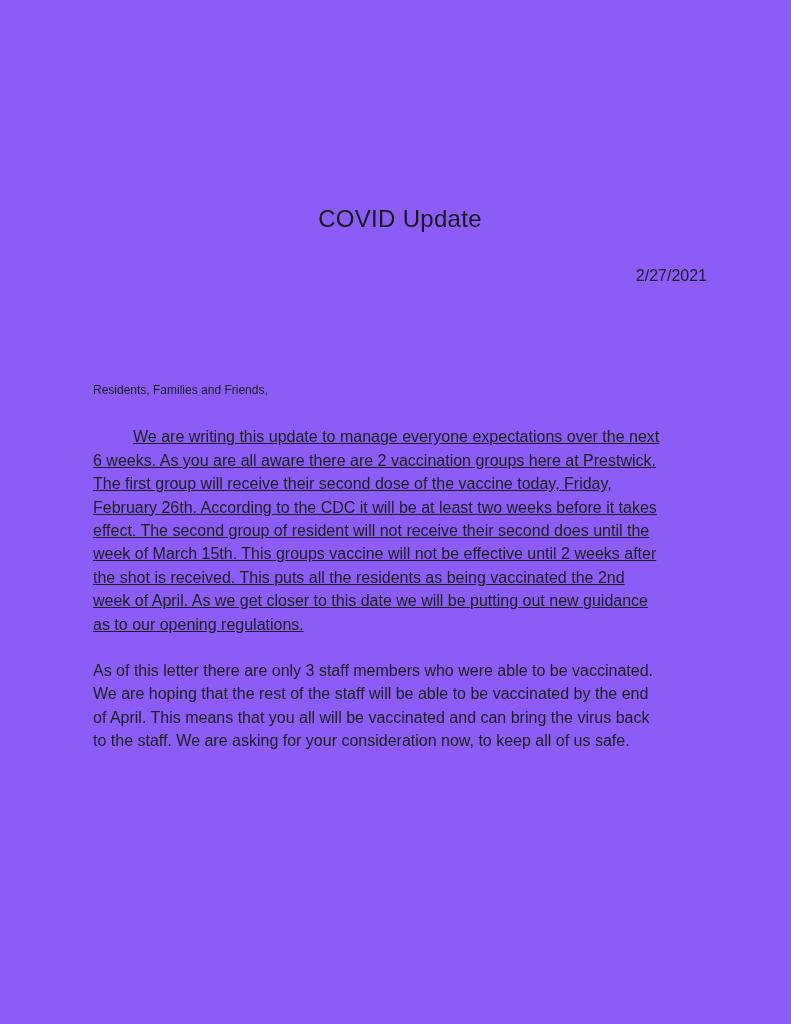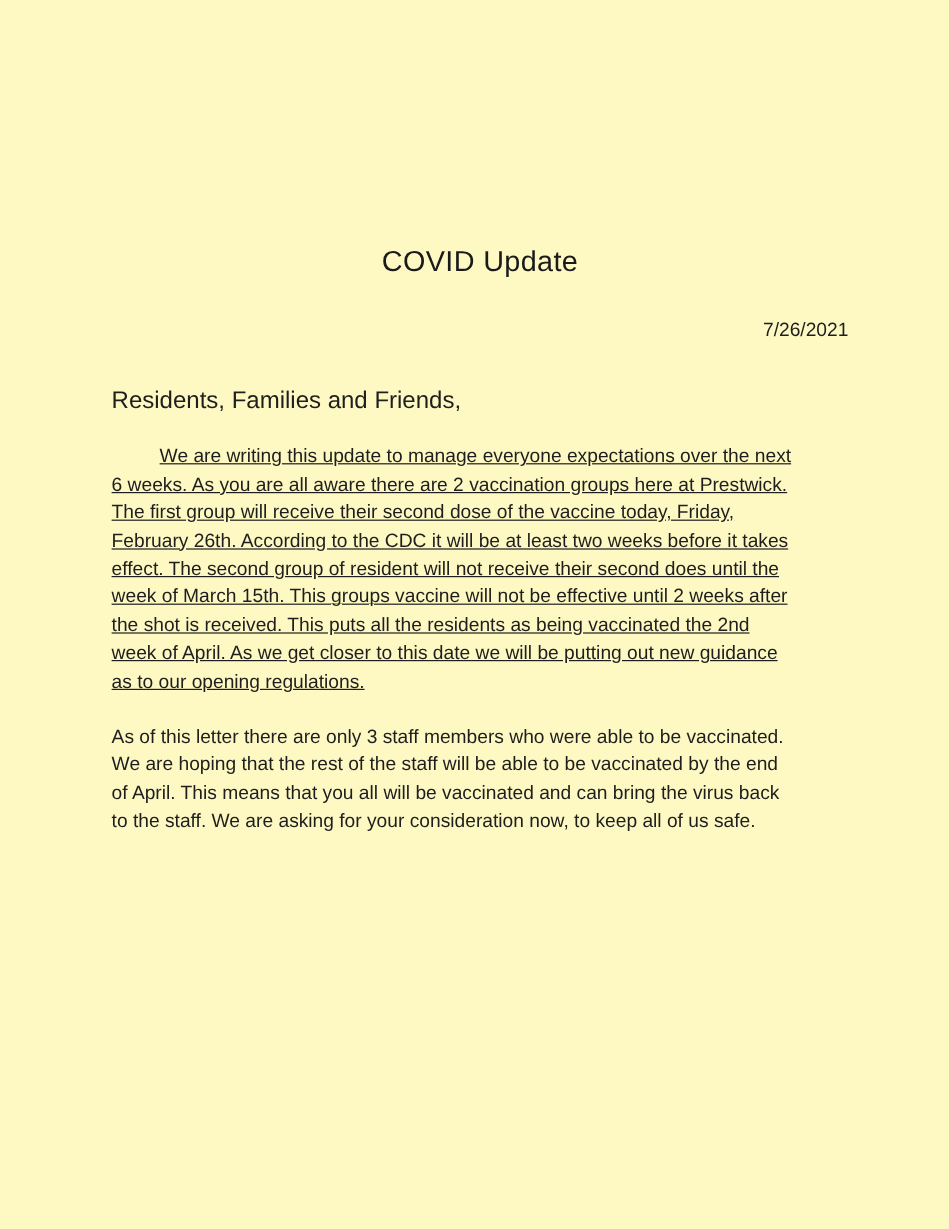--- a/index.html
+++ b/index.html
@@ -5,21 +5,21 @@
   html, body {
     margin: 0;
     padding: 0;
     background: #ffffff;
   }
   .page {
     position: relative;
     width: 791px;
     height: 1024px;
     margin: 0;
-    background: #fef9c3;
+    background: #8b5cf6;
     font-family: "Liberation Sans", "DejaVu Sans", sans-serif;
     color: #1e1e1e;
     box-sizing: border-box;
     padding: 0 84px 0 93px;
     overflow: hidden;
   }
   .title {
     margin: 0;
     padding-top: 204px;
     font-size: 24px;
@@ -30,22 +30,22 @@
     color: #1a1a1a;
   }
   .date {
     margin-top: 30px;
     font-size: 16px;
     line-height: 23px;
     text-align: right;
     color: #1e1e1e;
   }
   .salutation {
-    margin-top: 36px;
-    font-size: 20px;
+    margin-top: 92px;
+    font-size: 12px;
     line-height: 23.4px;
   }
   .para {
     margin: 23px 0 0 0;
     font-size: 16px;
     line-height: 23.4px;
     white-space: pre-line;
     color: #1e1e1e;
   }
   .para.indent {
@@ -56,21 +56,21 @@
     font-weight: 700;
     color: #161616;
   }
 </style>
 </head>
 <body>
 
 <div class="page">
   <h1 class="title">COVID Update</h1>
 
-  <div class="date">7/26/2021</div>
+  <div class="date">2/27/2021</div>
 
   <div class="salutation">Residents, Families and Friends,</div>
 
   <p class="para indent">We are writing this update to manage everyone expectations over the next
 6 weeks. As you are all aware there are 2 vaccination groups here at Prestwick.
 The first group will receive their second dose of the vaccine today, Friday,
 February 26th. According to the CDC it will be at least two weeks before it takes
 effect. The second group of resident will not receive their second does until the
 week of March 15th. This groups vaccine will not be effective until 2 weeks after
 the shot is received. This puts all the residents as being vaccinated the 2nd

